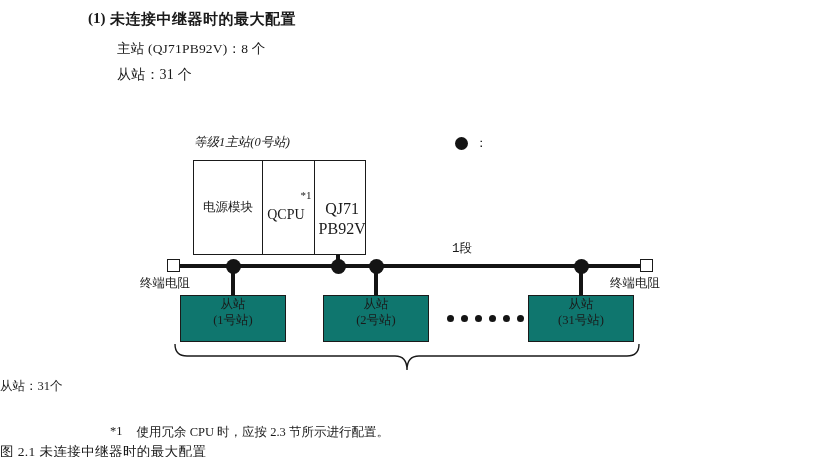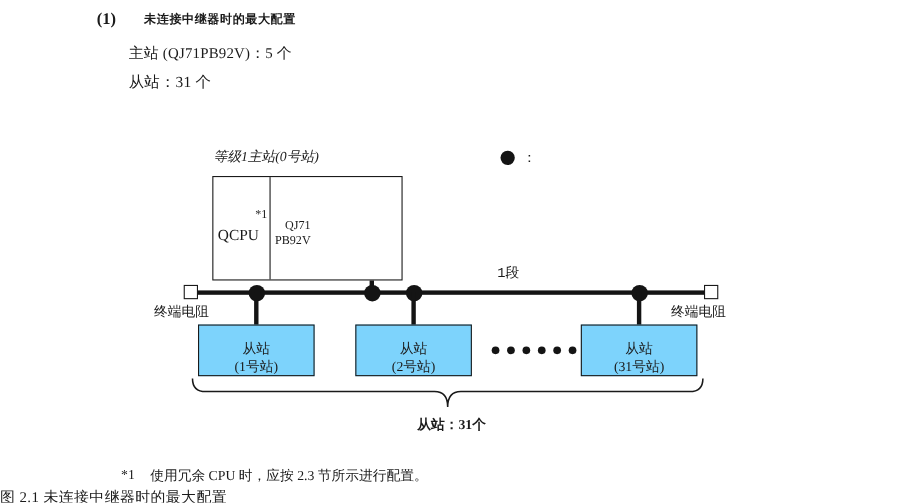--- a/index.html
+++ b/index.html
@@ -20,23 +20,23 @@
 
   
   #heading-number {
     left: 88px;
     top: 10px;
     font-size: 15px;
     font-weight: bold;
     letter-spacing: 0px;
   }
   #heading-title {
-    left: 131px;
+    left: 110px;
     top: 10px;
-    font-size: 11px;
+    font-size: 15px;
     font-weight: bold;
     letter-spacing: 0.5px;
   }
   #spec-master {
     left: 117px;
     top: 40px;
     font-size: 13.5px;
     letter-spacing: 0.2px;
   }
   #spec-slave {
@@ -106,25 +106,25 @@
     left: 4px;
     top: 46px;
   }
   #footnote-mark-inline {
     position: absolute;
     right: 2px;
     top: 28px;
     font-size: 11px;
   }
   #cell-pb92v .cell-label {
-    font-size: 11px;
+    font-size: 16px;
     position: absolute;
     left: 4px;
     top: 38px;
-    text-align: right;
+    text-align: center;
     line-height: 1.25;
   }
 
   
   #bus-line {
     left: 176px;
     top: 264px;
     width: 466px;
     height: 4px;
     background: #141414;
@@ -156,26 +156,26 @@
     background: #141414;
   }
   .drop-line { width: 4px; background: #141414; }
 
   
   .slave-box {
     width: 106px;
     height: 47px;
     border: 1.4px solid #1a1a1a;
     box-sizing: border-box;
-    background: #7dd3fc;
+    background: #0f766e;
     top: 295px;
     display: flex;
     flex-direction: column;
     align-items: center;
-    justify-content: flex-end;
+    justify-content: flex-start;
     font-size: 12.5px;
     line-height: 1.3;
   }
   #slave-1  { left: 180px; }
   #slave-2  { left: 323px; }
   #slave-31 { left: 528px; }
 
   
   #ellipsis-dots {
     left: 447px;
@@ -190,23 +190,21 @@
     background: #141414;
     display: block;
   }
 
   
   #brace-wrap { left: 170px; top: 344px; }
   #brace-label {
     left: 0;
     top: 378px;
     width: 821px;
-    text-align: center;
-    font-size: 12.5px;
-    font-weight: bold;
+    font-size: 12.5px;
   }
 
   
   #figure-caption {
     left: 0;
     top: 400px;
     width: 821px;
     text-align: left;
     font-size: 13.5px;
     font-weight: normal;
@@ -219,31 +217,34 @@
     font-size: 12.5px;
     display: flex;
     gap: 14px;
   }
 </style>
 </head>
 <body>
 
 <div class="abs" id="heading-number">(1)</div>
 <div class="abs" id="heading-title">未连接中继器时的最大配置</div>
-<div class="abs" id="spec-master">主站 (QJ71PB92V)：5 个</div>
+<div class="abs" id="spec-master">主站 (QJ71PB92V)：8 个</div>
 <div class="abs" id="spec-slave">从站：31 个</div>
 
 <div class="abs" id="legend">
   <span class="legend-dot"></span>
   <span class="legend-colon">：</span>
 </div>
 
 <div class="abs" id="master-caption">等级1主站(0号站)</div>
 
 <div class="abs" id="master-rack">
+  <div class="rack-cell" id="cell-power">
+    <span class="cell-label">电源模块</span>
+  </div>
   <div class="rack-cell" id="cell-qcpu">
     <span id="footnote-mark-inline">*1</span>
     <span class="cell-label">QCPU</span>
   </div>
   <div class="rack-cell" id="cell-pb92v">
     <span class="cell-label"><span>QJ71</span><br><span>PB92V</span></span>
   </div>
 </div>
 
 <div class="abs drop-line" style="left:336px; top:255px; height:14px;"></div>

